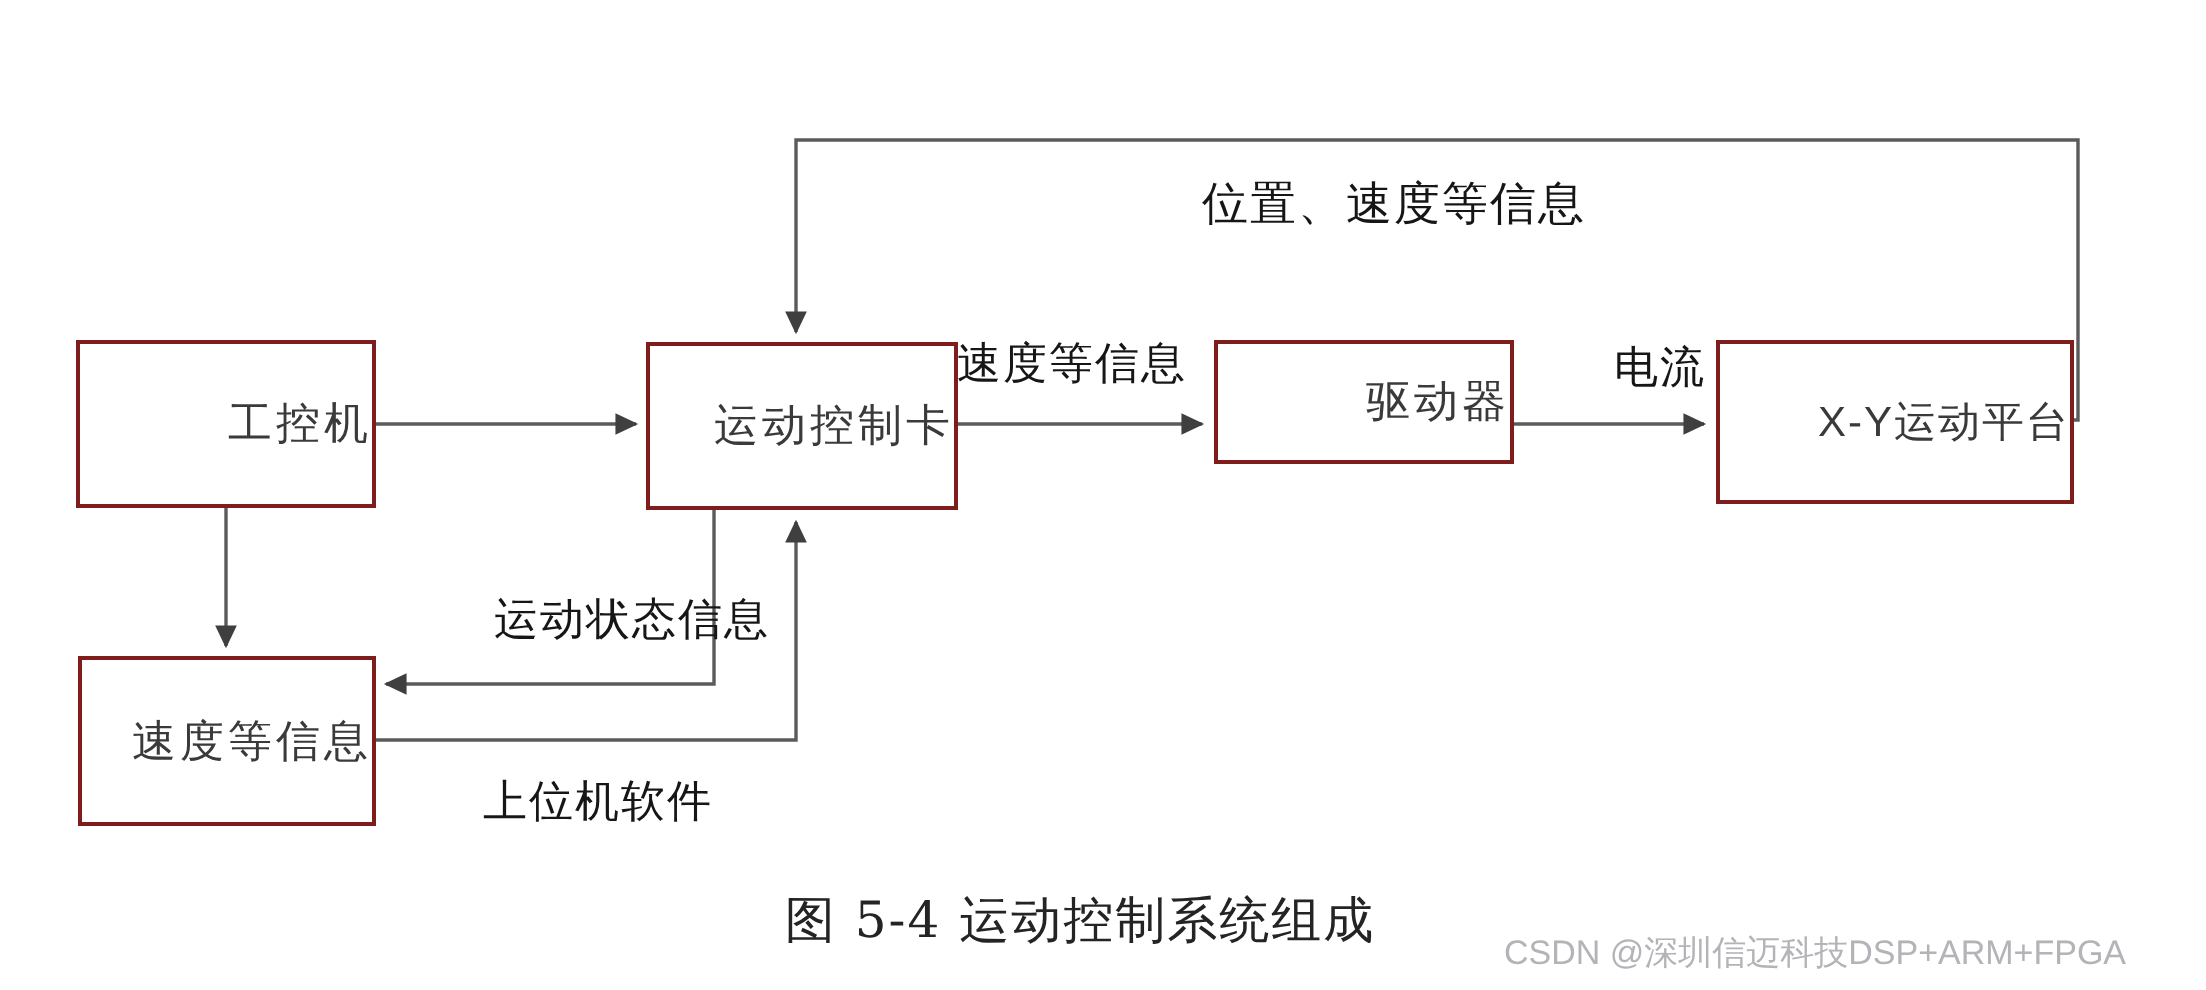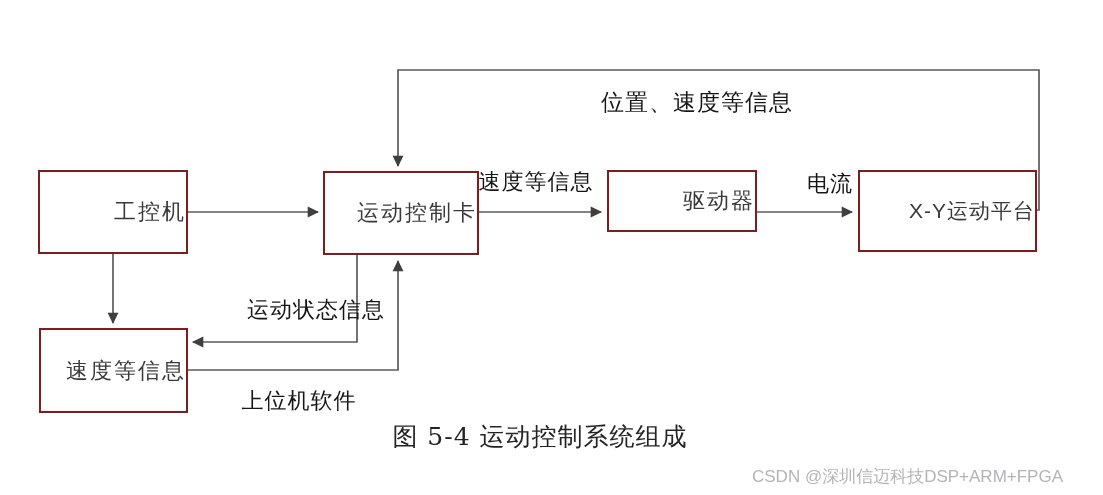--- a/index.html
+++ b/index.html
@@ -51,21 +51,21 @@
   #node-driver          {left:607px; top:170px; width:150px; height:62px;}
   #node-xy-platform     {left:858px; top:170px; width:179px; height:82px; letter-spacing:1px; font-size:21px;}
   #node-host-software   {left:39px;  top:328px; width:149px; height:85px;}
   
   #lbl-pcie      {left:258px; top:180px; font-size:21px;}
   #lbl-plan      {left:536px; top:182px;}
   #lbl-current   {left:830px; top:184px;}
   #lbl-feedback  {left:697px; top:102px; font-size:23px;}
   #lbl-status    {left:269px; top:310px;margin-left:47px;}
   #lbl-traj      {left:299px; top:401px;}
-  #fig-caption   {left:540px; top:436px;}
+  #fig-caption   {left:540px; top:460px;}
   #csdn-watermark{left:752px; top:465px;text-align:right;}
 </style>
 </head>
 <body>
 
 <div id="stage">
 
   <svg id="wires" viewBox="0 0 1103 495" xmlns="http://www.w3.org/2000/svg">
     <defs>
       <marker id="arrow" viewBox="0 0 12 12" refX="10.5" refY="6" markerWidth="13" markerHeight="13" markerUnits="userSpaceOnUse" orient="auto-start-reverse">

